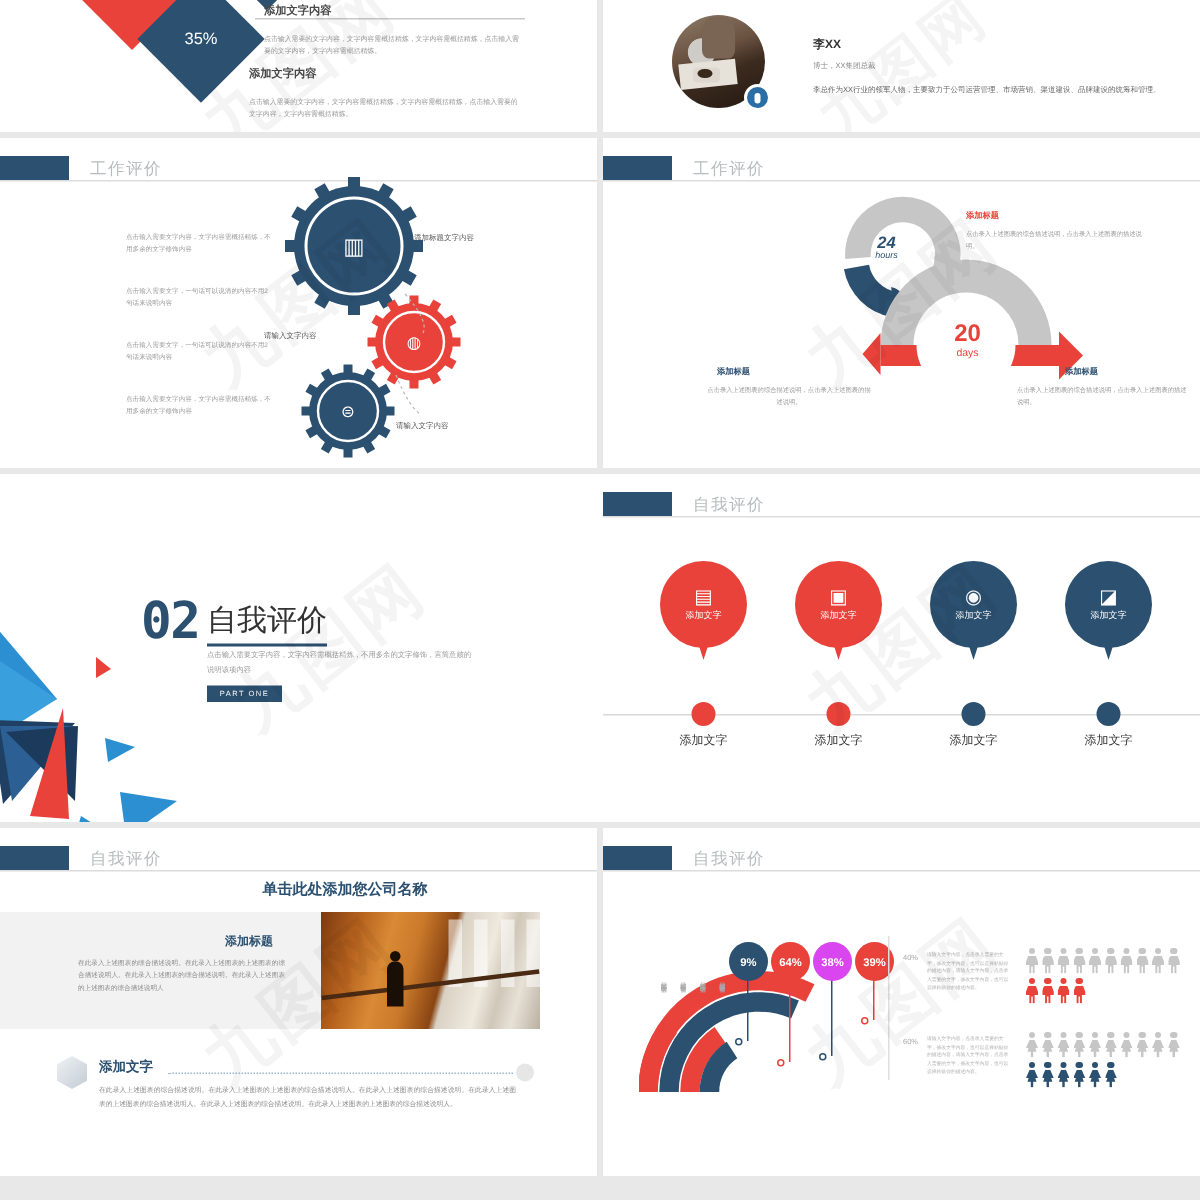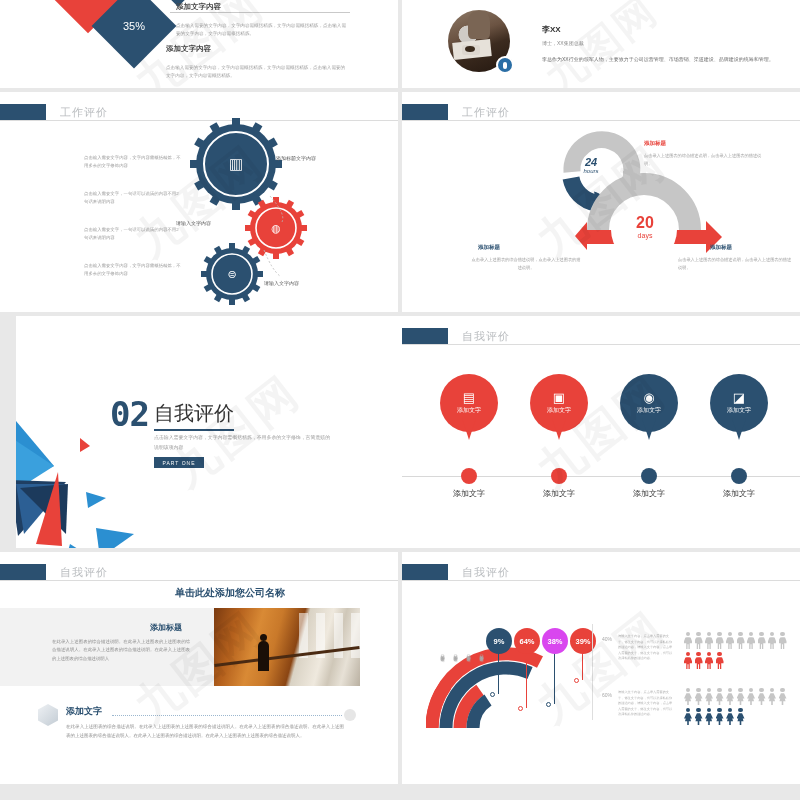--- a/index.html
+++ b/index.html
@@ -78,21 +78,21 @@
   .c24 { position:absolute; text-align:center;font-style:italic; }
   .c24 .n { font-size:11px; color:#2b5070; font-weight:bold; }
   .c24 .u { font-size:6px; color:#2b5070; }
   .c30 { position:absolute; text-align:center; }
   .c30 .n { font-size:16px; color:#e8423a; font-weight:bold; }
   .c30 .u { font-size:7px; color:#e8423a; }
   .s4h { position:absolute; font-size:5.5px; font-weight:bold; }
   .s4p { position:absolute; font-size:4.2px; color:#9a9a9a; line-height:1.8; }
 
   
-  #s5 { left:16px; top:316px; width:438px; height:232px; }
+  #s5 { left:0; top:316px; width:438px; height:232px; }
   .bignum { position:absolute; left:94px; top:78px; font-size:34px; color:#2b5070;
             font-weight:bold; letter-spacing:-1px; font-family:"DejaVu Sans Mono",monospace; }
   .sechead { position:absolute; left:138px; top:84px; font-size:20px; color:#333;
              border-bottom:2px solid #2b5070; padding-bottom:2px; }
   .secsub { position:absolute; left:138px; top:117px; width:180px;
             font-size:4.9px; color:#999; line-height:2; }
   .partbtn { position:absolute; left:138px; top:141px; width:50px; height:11px;
              background:#2b5070; color:#fff; font-size:5px; letter-spacing:1px;
              display:flex; align-items:center; justify-content:center; }
 

